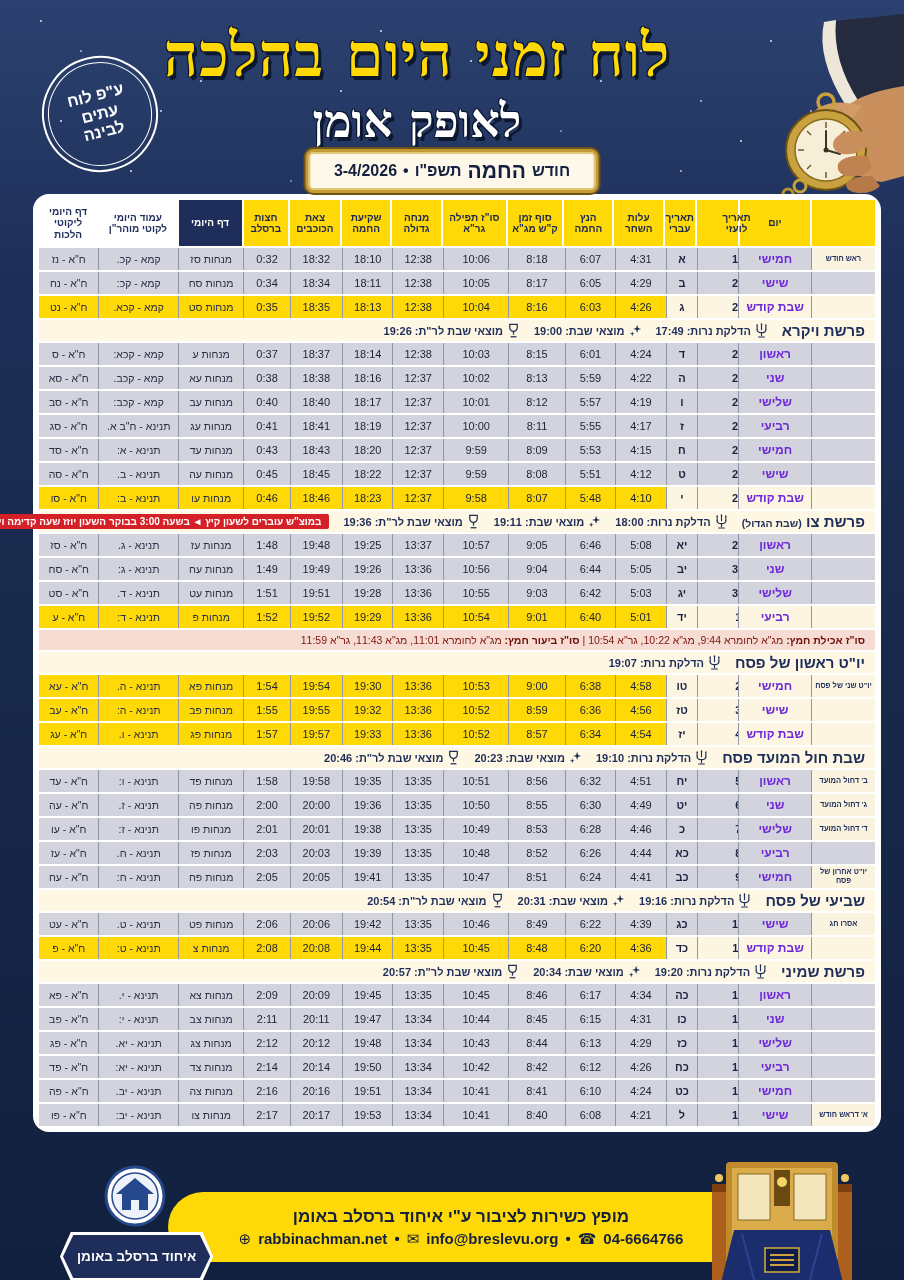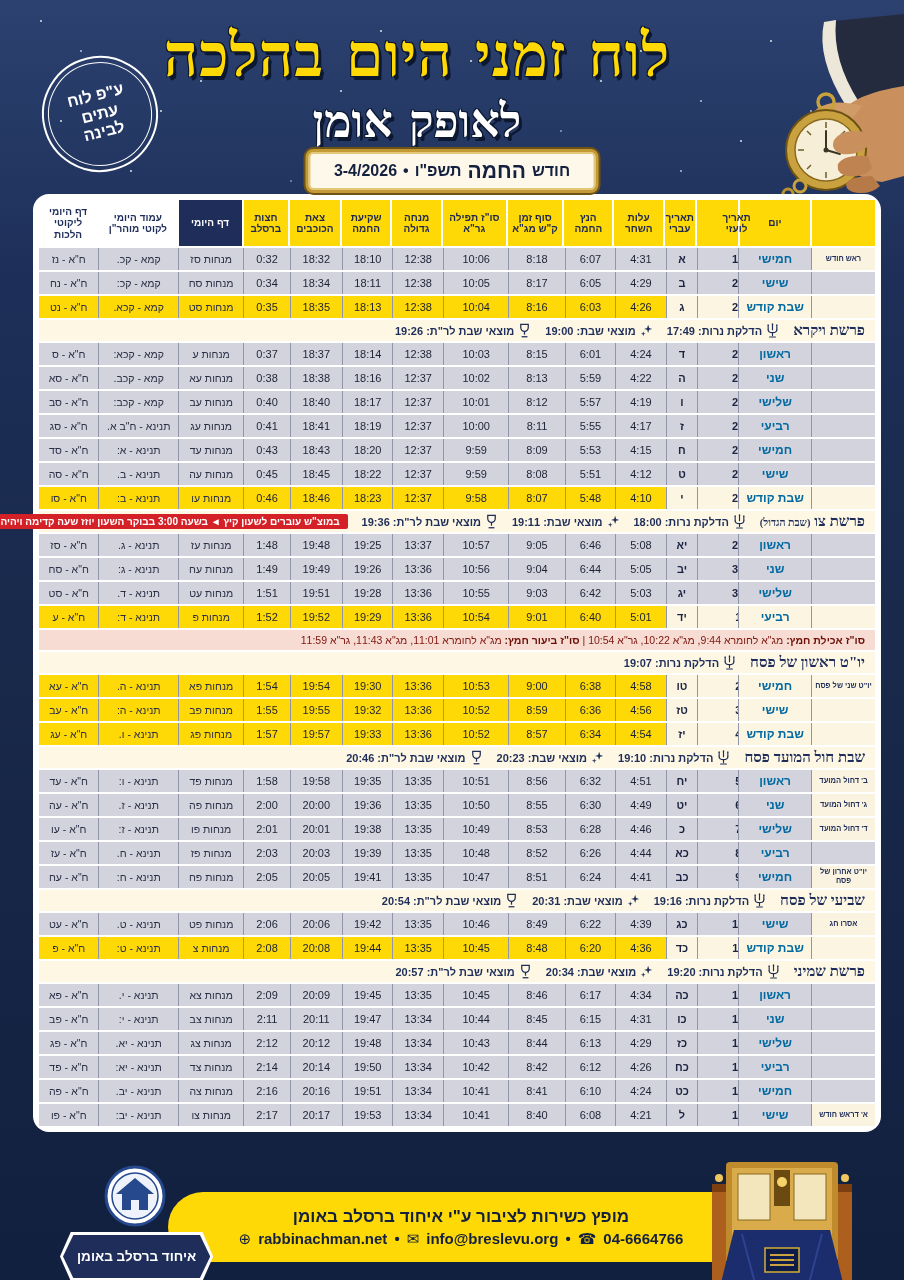--- a/index.html
+++ b/index.html
@@ -50,30 +50,30 @@
   .h-amud,.h-lik{background:#fff;color:#1e2d5a;}
   .cell{display:flex;align-items:center;justify-content:center;text-align:center;
         background:#d2d3dd;height:22px;box-sizing:border-box;overflow:hidden;}
   .cell+.cell{border-inline-start:1px solid #9095a8;}
   .c-notes{width:7.6%;} .c-day{width:8.8%;} .c-civil{width:4.0%;padding-left:40px;} .c-hebrew{width:3.8%;}
   .c-alos{width:6.1%;} .c-netz{width:6.1%;} .c-shma{width:6.8%;} .c-tfila{width:7.9%;}
   .c-mincha{width:6.1%;} .c-shkia{width:6.1%;} .c-tzeis{width:6.3%;} .c-chatzos{width:5.6%;}
   .c-daf{width:7.9%;} .c-amud{width:9.6%;} .c-lik{width:7.3%;}
   .time-cell{font-size:11px;color:#1d2235;}
   .text-cell{font-size:10.5px;color:#2a2f45;}
-  .day-cell{font-weight:bold;font-size:12px;color:#0369a1;}
+  .day-cell{font-weight:bold;font-size:12px;color:#6d28d9;}
   .date-cell{font-size:11px;color:#1c2340;font-weight:bold;}
   .note-cell{font-size:7.5px;font-weight:bold;color:#1e2d5a;line-height:1.15;padding:0 0;}
   .note-cell.cream{background:#faf3df;}
   .drow.hl .time-cell,.drow.hl .text-cell{background:#ffd905;}
   .drow.hl .day-cell,.drow.hl .date-cell,.drow.hl .note-cell{background:#fbf5e1;}
   
   .sep-row{display:flex;align-items:center;background:#fdf7e3;height:21px;gap:14px;
            padding:0 10px;font-size:11px;color:#1e2d5a;font-weight:bold;}
-  .sep-name{font-family:Liberation Serif, serif;font-weight:bold;font-size:15px;color:#1e2d5a;white-space:nowrap;}
+  .sep-name{font-family:Liberation Sans, sans-serif;font-weight:bold;font-size:15px;color:#1e2d5a;white-space:nowrap;}
   .sep-extra{font-size:10.5px;}
   .sep-item{display:flex;align-items:center;gap:4px;white-space:nowrap;}
   .sep-ic{width:13px;height:15px;flex:none;}
   .sep-warning{margin-inline-start:auto;background:#d42128;color:#fff;font-size:10px;
                font-weight:bold;padding:2px 8px;border-radius:2px;white-space:nowrap;}
   .notice-row{display:block;background:#f7dcd4;height:20px;line-height:20px;text-align:right;
               padding:0 10px;font-size:10.5px;color:#7c150d;white-space:nowrap;overflow:hidden;}
   .notice-row b{color:#6d0f07;}
   
   .footer{position:absolute;left:0;right:0;bottom:0;height:118px;}

